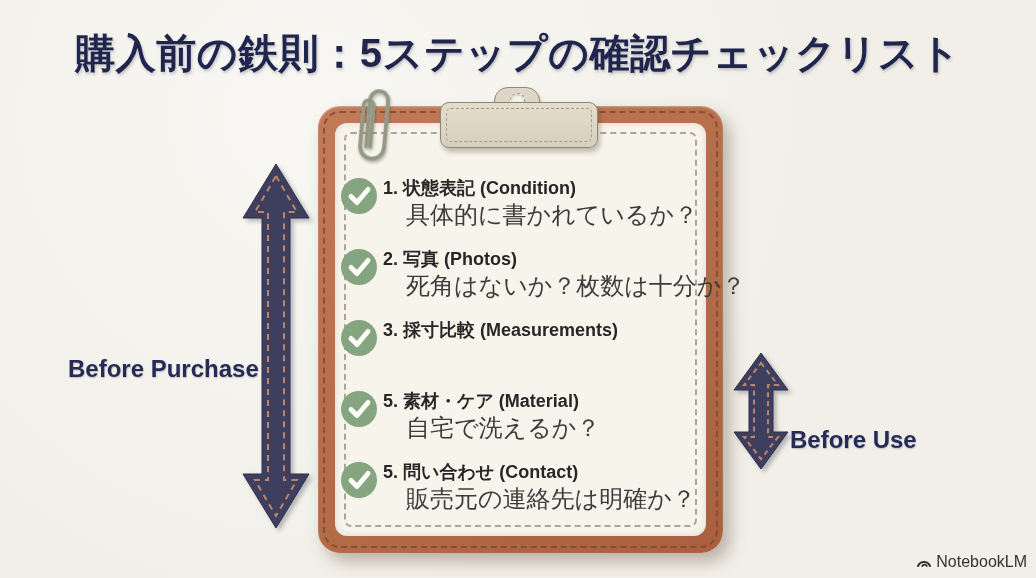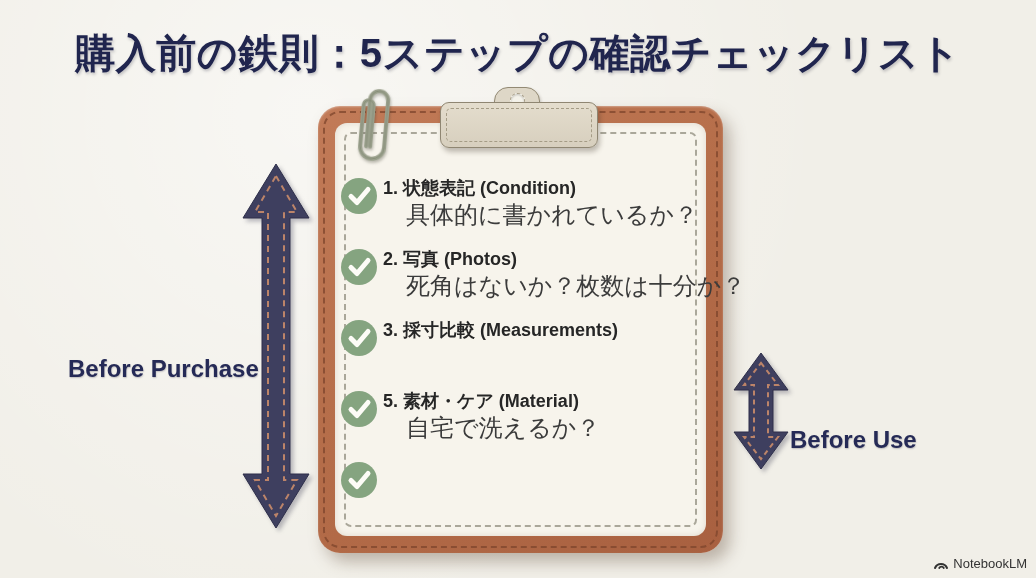--- a/index.html
+++ b/index.html
@@ -109,21 +109,21 @@
     white-space:nowrap;
     margin-top:28px;
   }
   .label-before { left:68px; top:327px; }
   .label-daily  { left:790px; top:398px; }
 
   
   .watermark {
     position:absolute; right:9px; bottom:7px;
     display:flex; align-items:center; gap:4px;
-    color:#333; font-size:13px; font-weight:500;
+    color:#333; font-size:16px; font-weight:500;
   }
 </style>
 </head>
 <body>
 
 <div class="title">購入前の鉄則：5ステップの確認チェックリスト</div>
 
 <svg class="arrow-left" viewBox="0 0 68 367" aria-hidden="true">
   <polygon points="34,1 67,55 48,55 48,311 67,311 34,365 1,311 20,311 20,55 1,55" fill="#3e3f5f" stroke="#2e2f4a" stroke-width="1"></polygon>
   <polygon points="34,13 55,49 42,49 42,317 55,317 34,353 13,317 26,317 26,49 13,49" fill="none" stroke="#bc8469" stroke-width="2" stroke-dasharray="6 5"></polygon>
@@ -198,20 +198,24 @@
       <div class="heading">5. 素材・ケア (Material)</div>
       <div class="question">自宅で洗えるか？</div>
     </div>
   </div>
 
   <div class="item">
     <svg class="check-badge" viewBox="0 0 36 36">
       <circle cx="18" cy="18" r="18" fill="#85a480"></circle>
       <path d="M10 18.5 L16 24.5 L27 11.5" fill="none" stroke="#fdfcf7" stroke-width="5" stroke-linecap="round" stroke-linejoin="round"></path>
     </svg>
+    <div class="text">
+      <div class="heading">5. 問い合わせ (Contact)</div>
+      <div class="question">販売元の連絡先は明確か？</div>
+    </div>
   </div>
 
 </div>
 
 <div class="watermark">
   <svg width="16" height="14" viewBox="0 0 16 14" aria-hidden="true">
     <path d="M2 11 A6.5 6.5 0 0 1 14 11" fill="none" stroke="#333" stroke-width="2" stroke-linecap="round"></path>
     <path d="M6.2 11 A2.6 2.6 0 0 1 10.8 11" fill="none" stroke="#333" stroke-width="1.8" stroke-linecap="round"></path>
   </svg>
   <span>NotebookLM</span>

